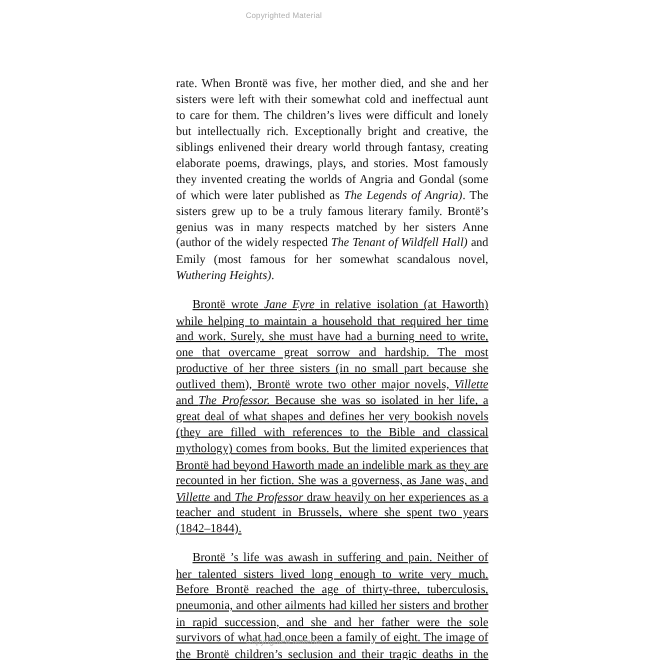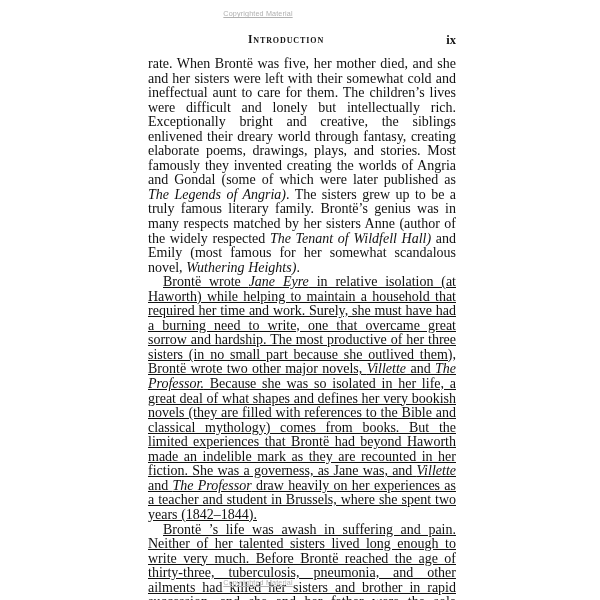--- a/index.html
+++ b/index.html
@@ -26,21 +26,20 @@
   .watermark {
     position: absolute;
     left: 0;
     width: 516px;
     text-align: center;
     font-family: "Liberation Sans", sans-serif;
     font-size: 7.2px;
     letter-spacing: 0.15px;
     color: #b0b0b0;
     user-select: none;
-    text-decoration: underline;
   }
   .watermark-top { top: 9px; }
   .watermark-bottom { top: 578px; }
 
   
   .running-head {
     position: absolute;
     top: 33px;
     left: 148px;
     width: 308px;
@@ -70,22 +69,22 @@
   }
 
   
   .textblock {
     position: absolute;
     top: 57px;
     left: 148px;
     width: 308px;
   }
   .para {
-    margin: 0;
-    font-size: 14px;
+    margin: 12px;
+    font-size: 11px;
     line-height: 14.55px;
     text-align: justify;
     text-justify: inter-word;
     color: #101010;
     hyphens: manual;
     word-spacing: 0.1px;
   }
   .para.indent {
     text-indent: 15px;
     text-decoration: underline;
@@ -94,24 +93,20 @@
     font-style: italic;
   }
 </style>
 </head>
 <body>
 
 <div class="page">
 
   <div class="watermark watermark-top">Copyrighted Material</div>
 
-  <div class="running-head">
-    <div class="running-head-title">Introduction</div>
-    <div class="running-head-folio">ix</div>
-  </div>
 
   <div class="textblock">
       <p class="para"><span>rate. When Brontë was five, her mother died, and she and her sisters were left with their somewhat cold and ineffectual aunt to care for them. The children’s lives were difficult and lonely but intellectually rich. Exceptionally bright and creative, the siblings enlivened their dreary world through fantasy, creating elaborate poems, drawings, plays, and stories. Most famously they invented creating the worlds of Angria and Gondal (some of which were later published as </span><i>The Legends of Angria)</i><span>. The sisters grew up to be a truly famous literary family. Brontë’s genius was in many respects matched by her sisters Anne (author of the widely respected </span><i>The Tenant of Wildfell Hall)</i><span> and Emily (most famous for her somewhat scandalous novel, </span><i>Wuthering Heights)</i><span>.</span></p>
       <p class="para indent"><span>Brontë wrote </span><i>Jane Eyre</i><span> in relative isolation (at Haworth) while helping to maintain a household that required her time and work. Surely, she must have had a burning need to write, one that overcame great sorrow and hardship. The most productive of her three sisters (in no small part because she outlived them), Brontë wrote two other major novels, </span><i>Villette</i><span> and </span><i>The Professor.</i><span> Because she was so isolated in her life, a great deal of what shapes and defines her very bookish novels (they are filled with references to the Bible and classical mythology) comes from books. But the limited experiences that Brontë had beyond Haworth made an indelible mark as they are recounted in her fiction. She was a governess, as Jane was, and </span><i>Villette</i><span> and </span><i>The Professor</i><span> draw heavily on her experiences as a teacher and student in Brussels, where she spent two years (1842–1844).</span></p>
       <p class="para indent"><span>Brontë ’s life was awash in suffering and pain. Neither of her talented sisters lived long enough to write very much. Before Brontë reached the age of thirty-three, tuberculosis, pneumonia, and other ailments had killed her sisters and brother in rapid succession, and she and her father were the sole survivors of what had once been a family of eight. The image of the Brontë children’s seclusion and their tragic deaths in the damp, close house on the moors are difficult to erase from our minds as we read in </span><i>Jane Eyre</i></p>
     </div>
 
   <div class="watermark watermark-bottom">Copyrighted Material</div>
 
 </div>

